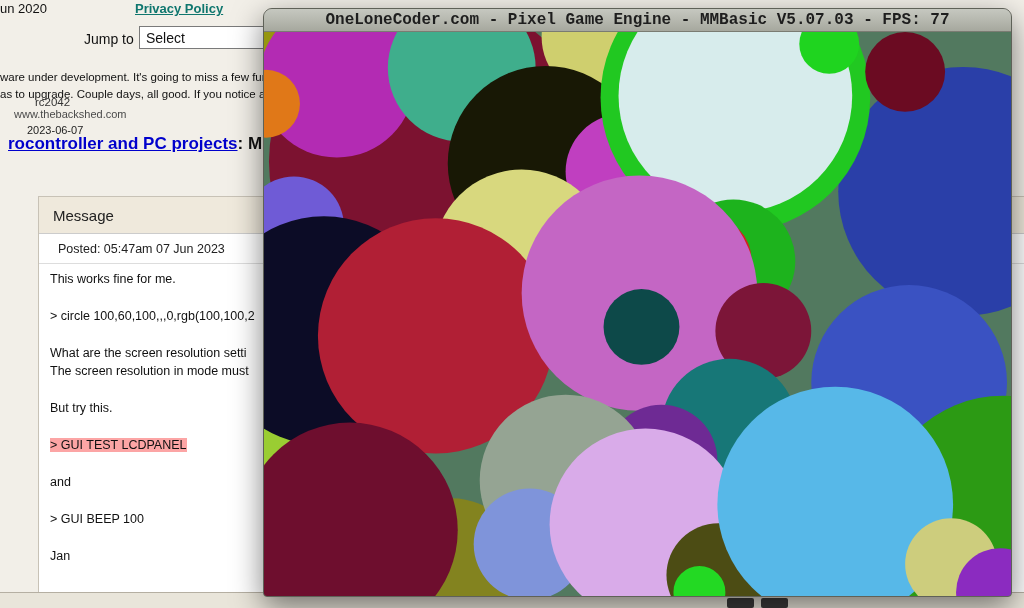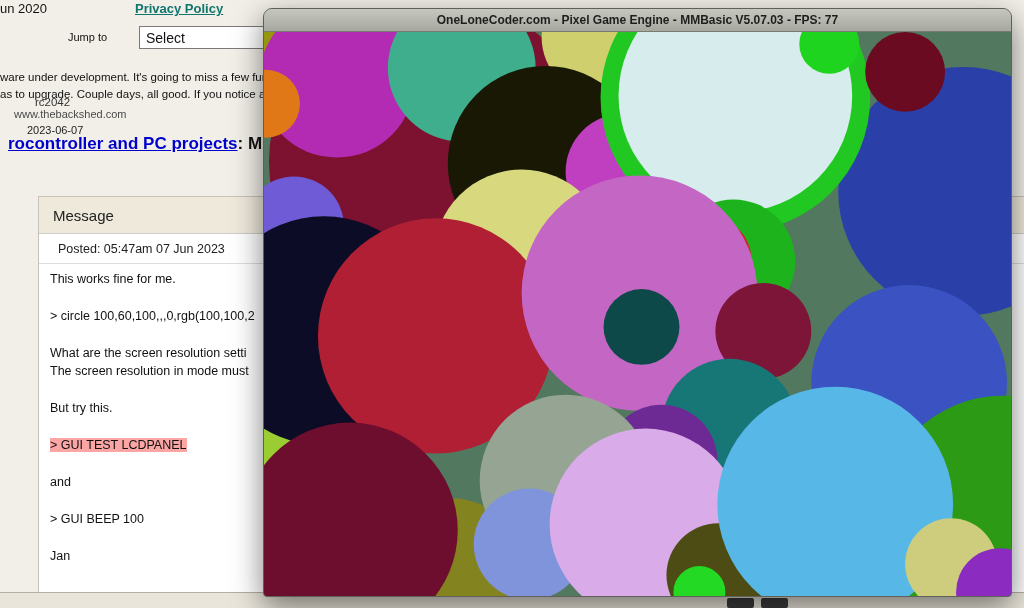--- a/index.html
+++ b/index.html
@@ -6,21 +6,21 @@
   body{
     width:1024px;height:608px;position:relative;overflow:hidden;
     background:#f2efe8;
     font-family:"Liberation Sans", sans-serif;
     color:#111;
   }
   .abs{position:absolute;}
   
   .top-date{left:0;top:1px;font-size:13px;}
   .privacy{left:135px;top:1px;font-size:13px;color:#0f766e;text-decoration:underline;font-weight:bold;cursor:pointer;}
-  .jump-label{left:68px;top:31px;font-size:11px;}
+  .jump-label{left:84px;top:31px;font-size:14px;}
   .jump-select{
     left:139px;top:26px;width:190px;height:23px;background:#fff;
     border:1px solid #7a7a7a;font-size:14px;color:#111;
     display:flex;align-items:center;padding:0 6px;box-sizing:border-box;
   }
   .jump-select .chev{margin-left:auto;font-size:10px;color:#444;}
   .notice1{left:0;top:71px;font-size:11.5px;white-space:nowrap;}
   .notice2{left:0;top:88px;font-size:11.5px;white-space:nowrap;}
   .overlay-code{left:35px;top:96px;font-size:11.5px;color:#333;}
   .site-url{left:14px;top:108px;font-size:11px;color:#4a4a4a;}
@@ -53,22 +53,22 @@
     left:263px;top:8px;width:749px;height:589px;z-index:10;
     border:1px solid #5f6158;border-radius:9px 9px 4px 4px;
     background:#9a9c94;overflow:hidden;
     box-shadow:0 10px 30px rgba(0,0,0,0.5);
     box-sizing:border-box;
   }
   .titlebar{
     height:22px;background:linear-gradient(#c6c8c0,#a6a89e);
     border-bottom:1px solid #7a7c72;
     display:flex;align-items:center;justify-content:center;
-    font-size:12px;font-weight:bold;color:#1e1e1e;
-    cursor:default;user-select:none;
+    font-size:16px;font-weight:bold;color:#1e1e1e;
+    cursor:default;user-select:none;font-family:Liberation Mono, monospace;
   }
   .canvas-wrap{position:absolute;top:23px;left:0;right:0;bottom:0;}
   .canvas-wrap svg{display:block;width:100%;height:100%;}
 </style>
 </head>
 <body>
 
 <div>
   <span class="abs top-date">un 2020</span>
   <a class="abs privacy">Privacy Policy</a>

